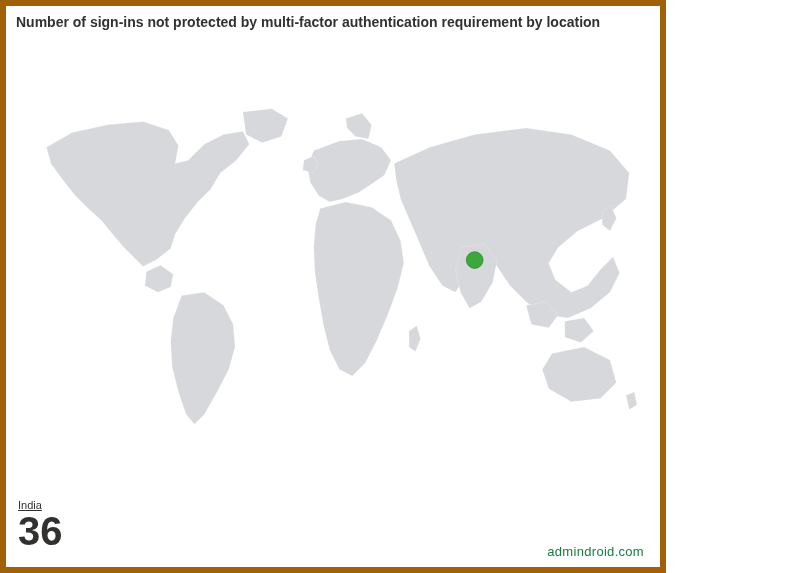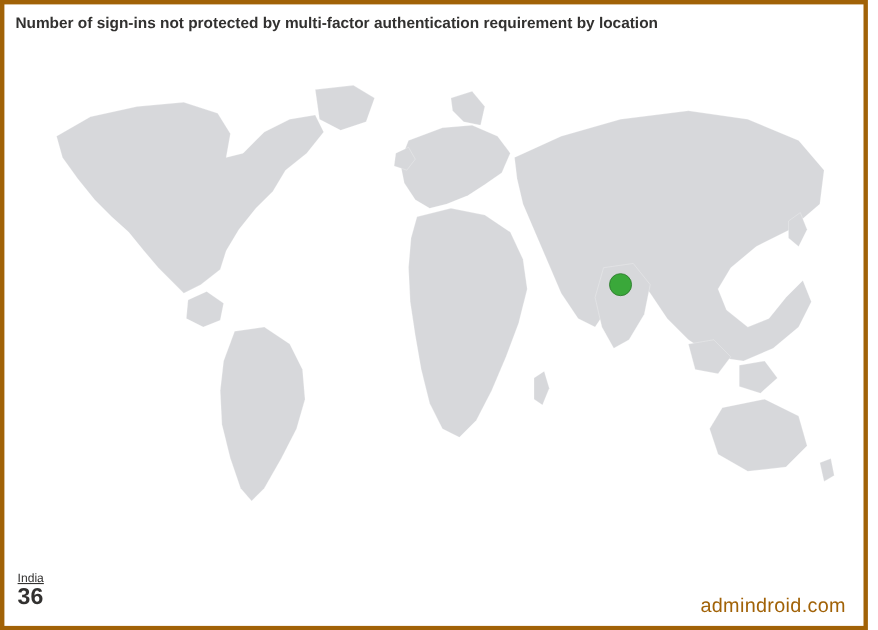--- a/index.html
+++ b/index.html
@@ -8,23 +8,23 @@
       box-sizing: border-box;
     }
     body {
       background: #fff;
       font-family: "Segoe UI", Arial, sans-serif;
       width: 798px;
       height: 573px;
       overflow: hidden;
     }
     .card {
-      width: 789px;
+      width: 666px;
       height: 573px;
-      border: 4px solid #a16207;
+      border: 6px solid #a16207;
       position: relative;
       background: #fff;
     }
     .title {
       position: absolute;
       top: 8px;
       left: 10px;
       font-size: 14px;
       font-weight: 600;
       color: #323130;
@@ -56,31 +56,31 @@
       left: 12px;
       bottom: 16px;
     }
     .stat-label {
       font-size: 11px;
       color: #323130;
       margin-bottom: 0;
       text-decoration: underline;
     }
     .stat-value {
-      font-size: 21px;
+      font-size: 40px;
       font-weight: 600;
       color: #323130;
       line-height: 1;
     }
     .watermark {
       position: absolute;
       right: 16px;
       bottom: 8px;
-      font-size: 18px;
-      color: #a16207;
+      font-size: 13px;
+      color: #15803d;
       letter-spacing: 0.3px;
     }
   </style>
 </head>
 <body>
 
 <div class="card">
 
   <div class="title">Number of sign-ins not protected by multi-factor authentication requirement by location</div>
 

